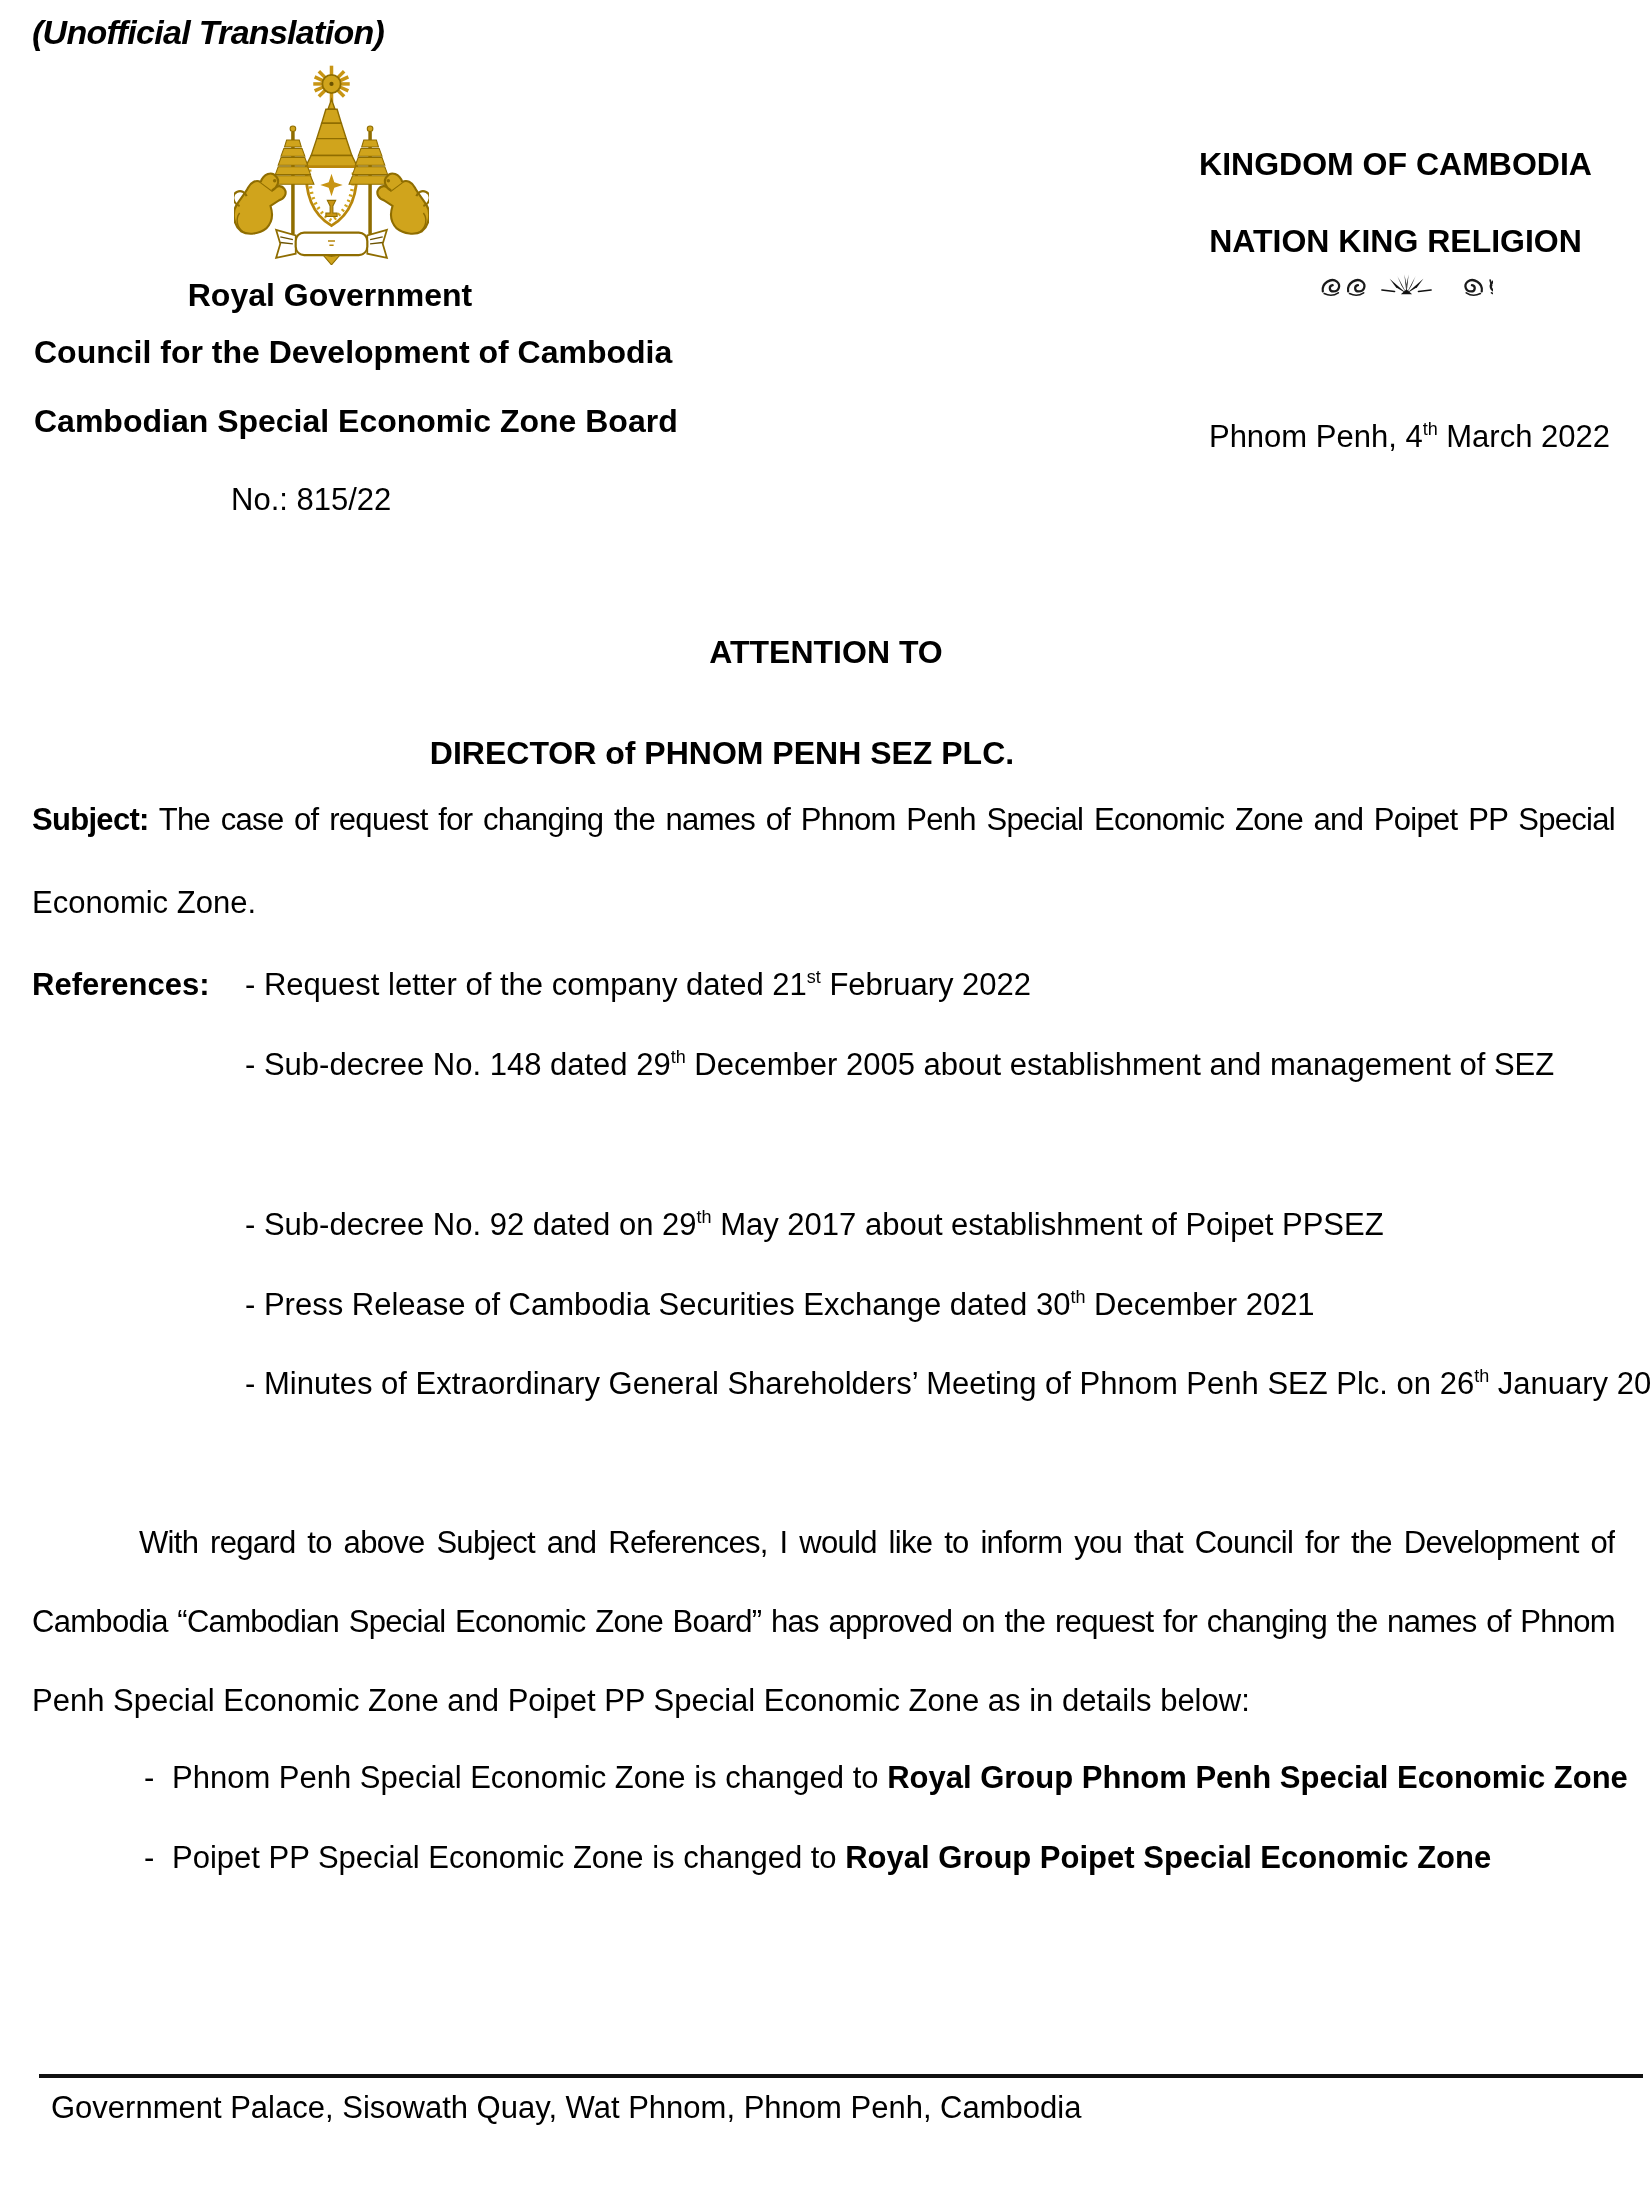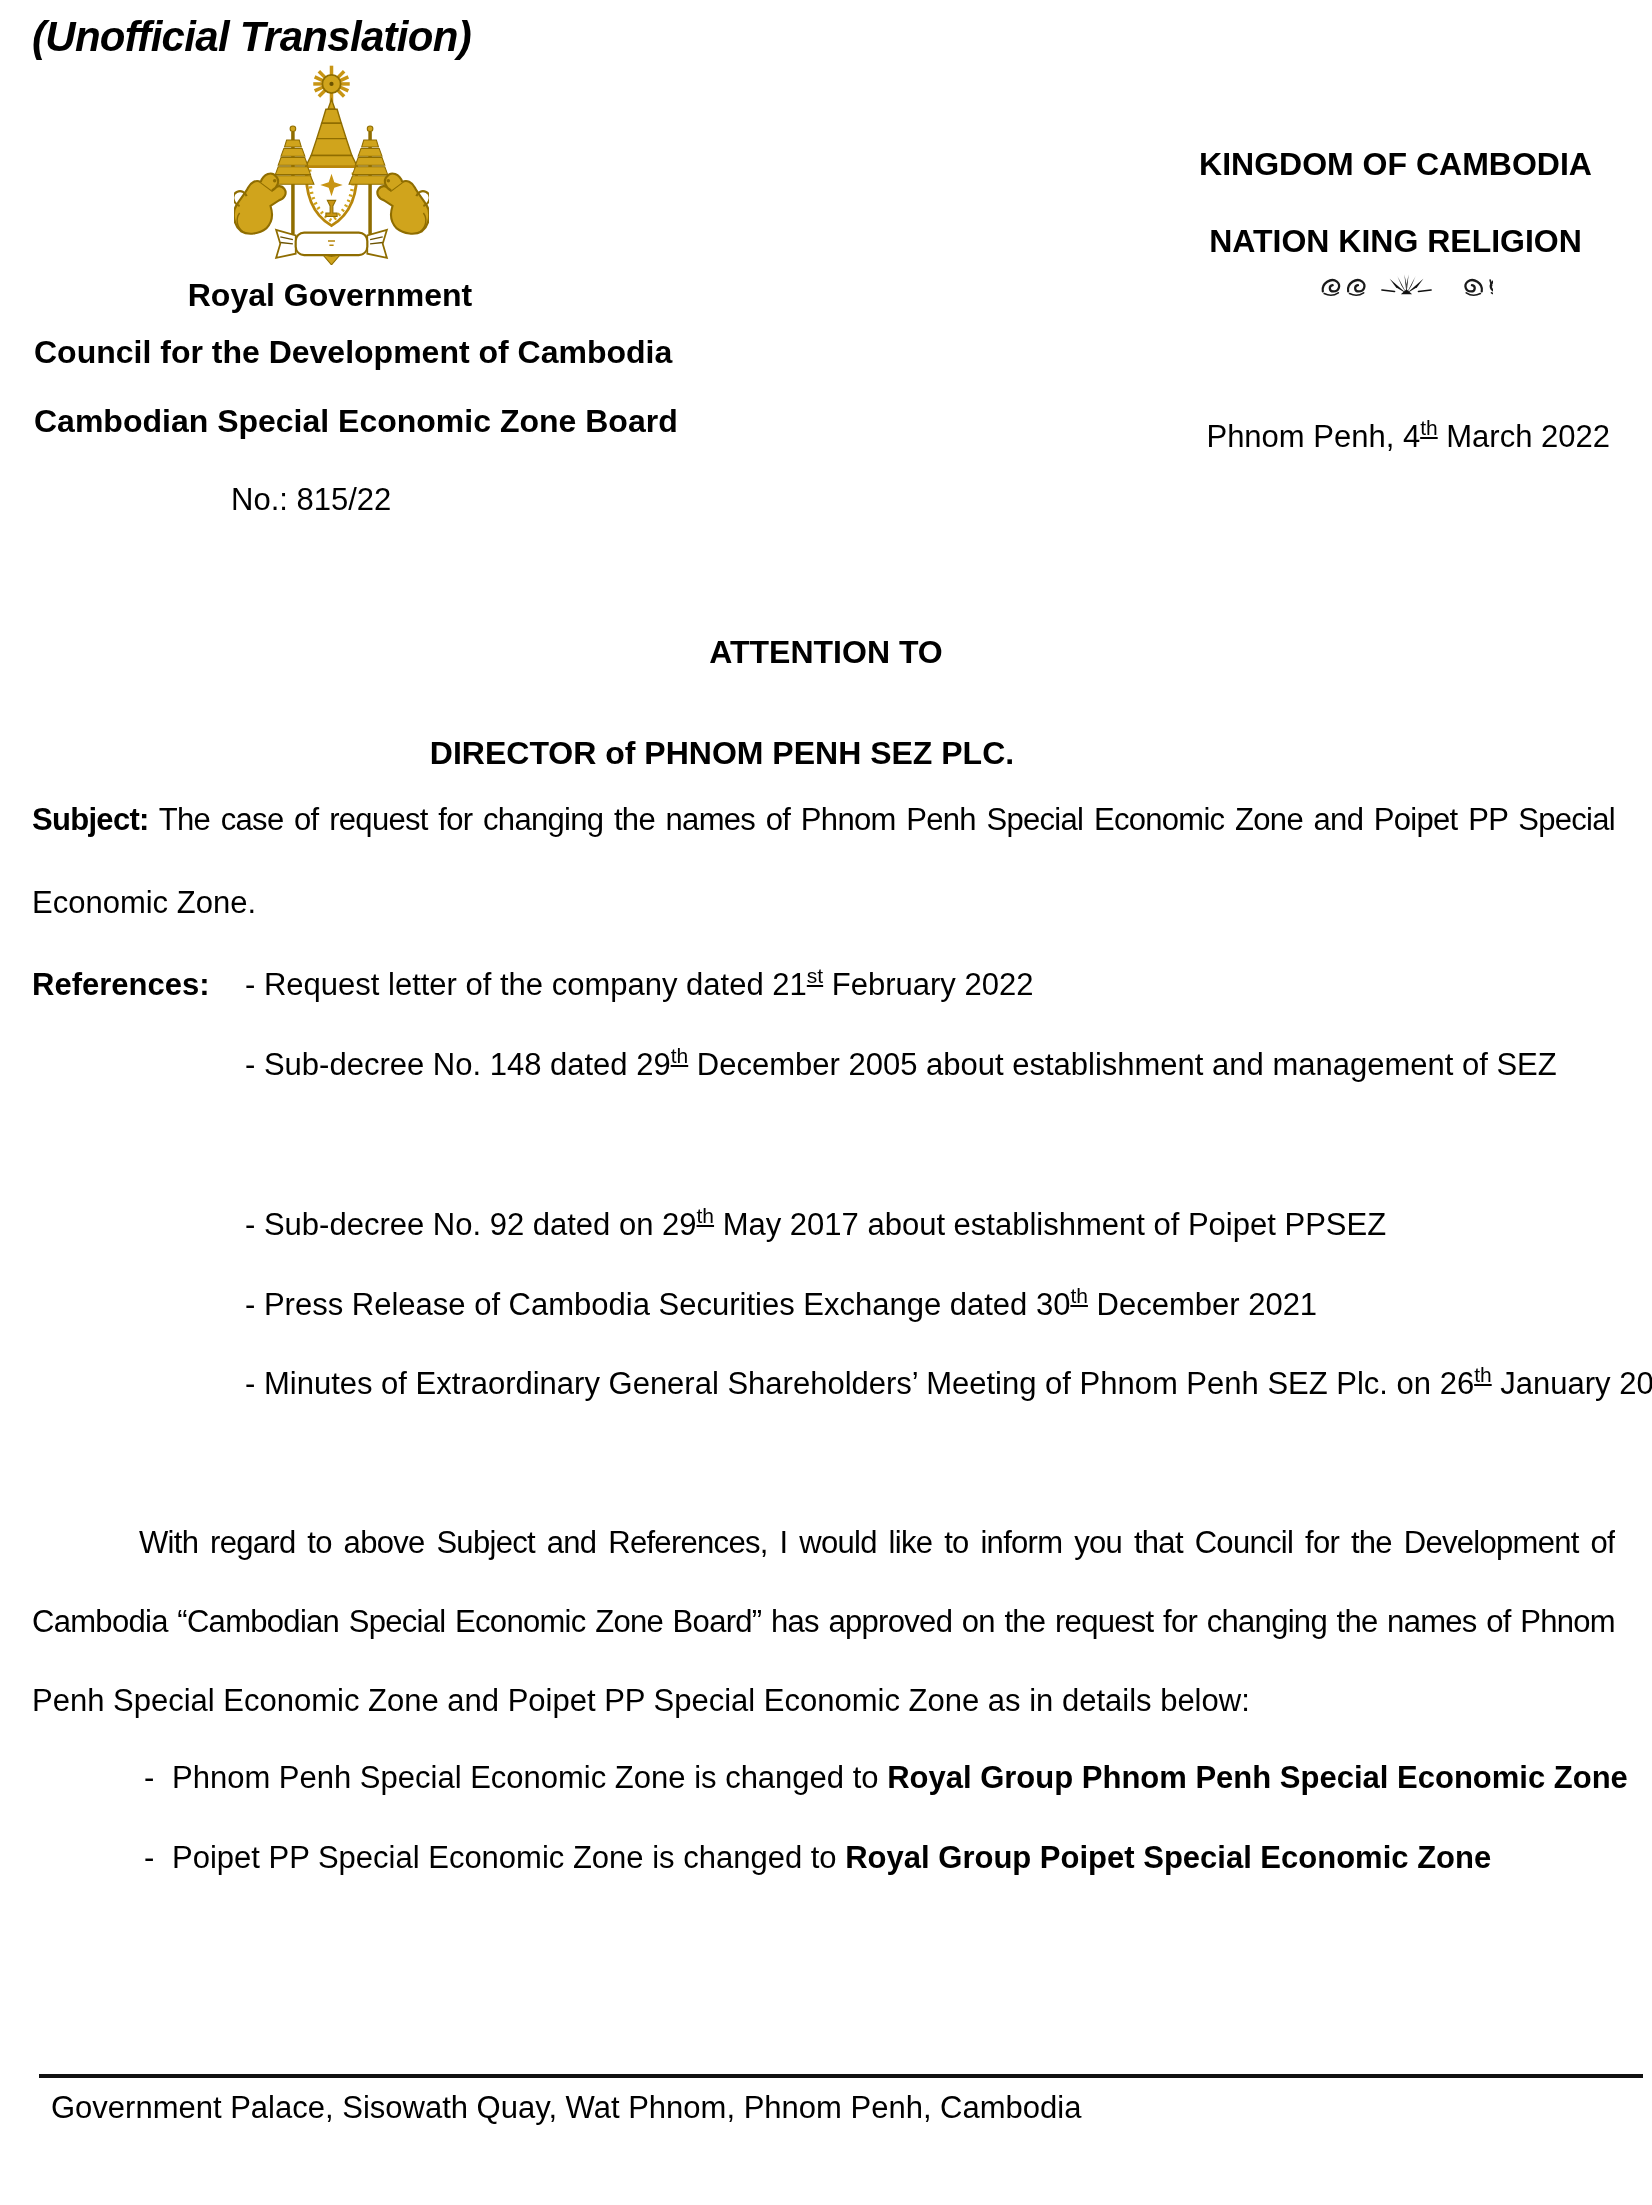--- a/index.html
+++ b/index.html
@@ -18,27 +18,26 @@
   .head-txt{font-size:32px;line-height:1.2;font-weight:700;}
   .center{text-align:center;}
   .right{text-align:right;}
   .just{
     text-align:justify;
     text-align-last:justify;
     letter-spacing:-0.7px;
     height:42px;overflow:hidden;
   }
   .sup{
-    font-size:21px;
+    font-size:18px;
     position:relative;top:-12px;
     letter-spacing:0;
-    text-decoration:underline;
   }
   .unofficial{
-    font-size:42px;font-style:italic;font-weight:600;
+    font-size:34px;font-style:italic;font-weight:600;
     letter-spacing:-0.7px;
   }
   .dash-cell{display:inline-block;width:28px;}
   .rule{background:#111;}
 </style>
 </head>
 <body>
 
 <div class="page">
 

